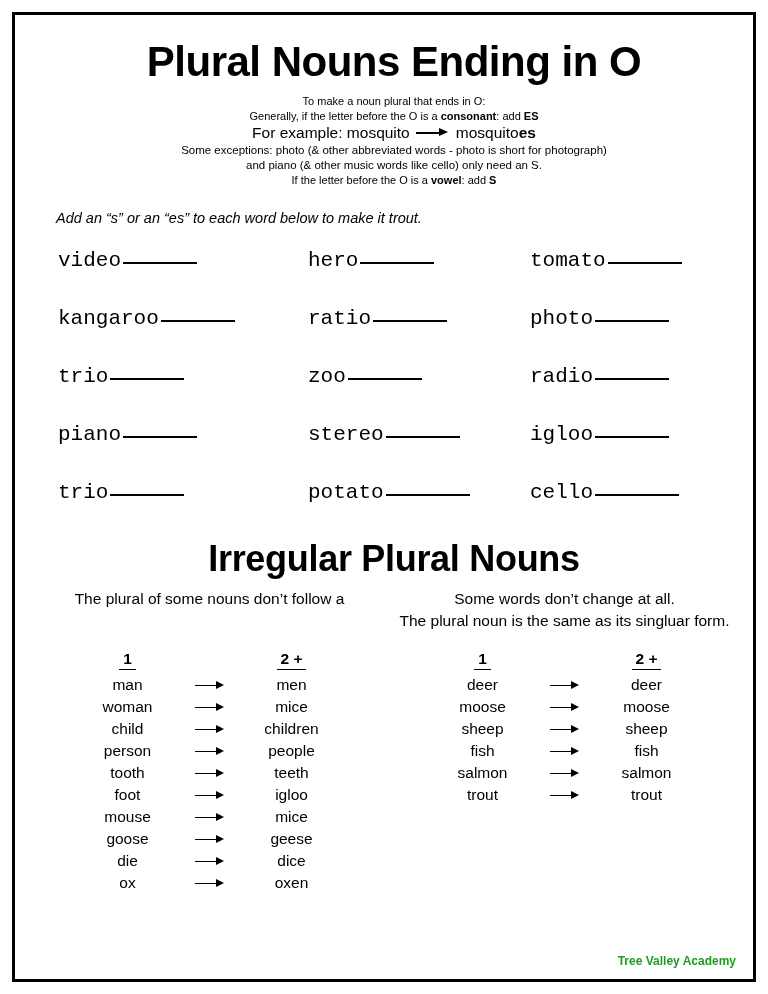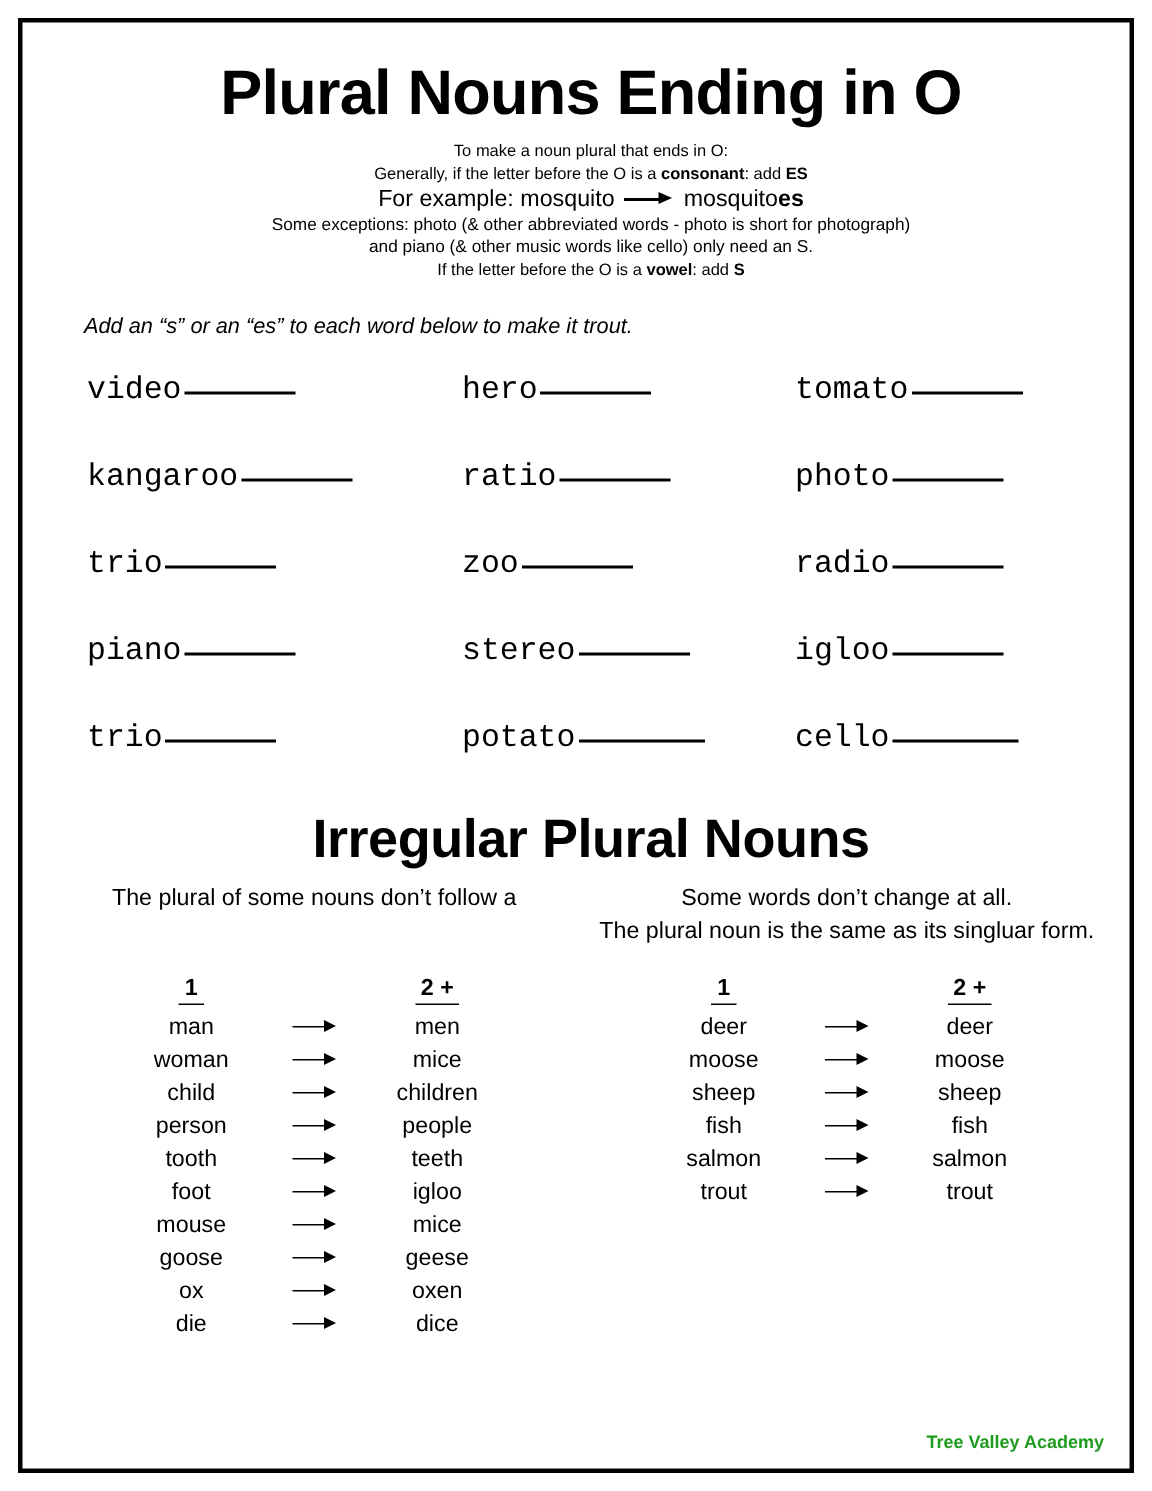--- a/index.html
+++ b/index.html
@@ -310,28 +310,28 @@
                 <td>mouse</td>
                 <td><span class="small-arrow"></span></td>
                 <td>mice</td>
               </tr>
             <tr>
                 <td>goose</td>
                 <td><span class="small-arrow"></span></td>
                 <td>geese</td>
               </tr>
             <tr>
+                <td>die</td>
+                <td><span class="small-arrow"></span></td>
+                <td>dice</td>
+              </tr>
+            <tr>
                 <td>ox</td>
                 <td><span class="small-arrow"></span></td>
                 <td>oxen</td>
-              </tr>
-            <tr>
-                <td>die</td>
-                <td><span class="small-arrow"></span></td>
-                <td>dice</td>
               </tr>
           </tbody>
         </table>
       </div>
 
       <div class="col">
         <div class="col-intro">
           <div>Some words don’t change at all.</div>
           <div>The plural noun is the same as its singluar form.</div>
         </div>

